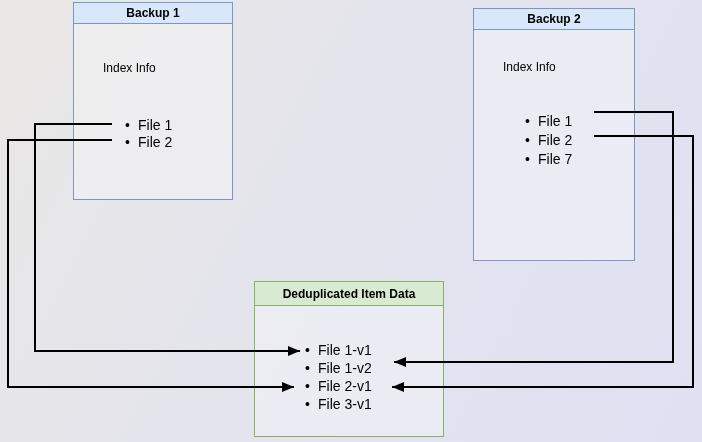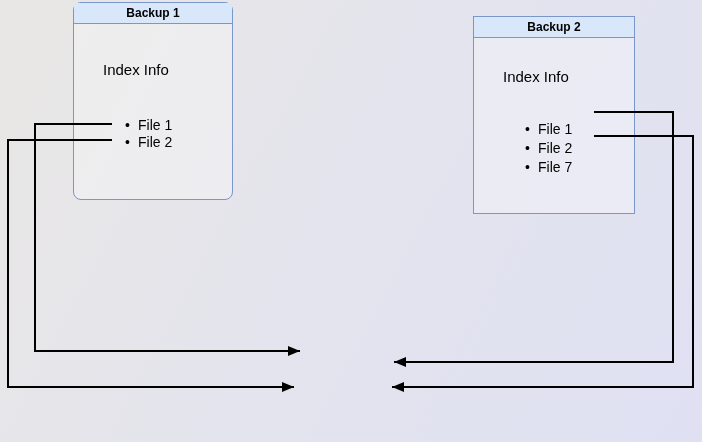--- a/index.html
+++ b/index.html
@@ -32,21 +32,21 @@
     font-weight:bold;
     font-size:12px;
     text-align:center;
     border-bottom:1px solid;
     box-sizing:border-box;
   }
   .blue .box-header{background:#d8e7f9;border-color:#7b96cb;height:21px;line-height:21px;}
   .green .box-header{background:#d8ead2;border-color:#82b366;height:24px;line-height:24px;}
   .index-label{
     position:absolute;
-    font-size:15px;
+    font-size:12px;
   }
   ul.file-list{
     position:absolute;
     margin:0;padding:0;
     list-style:none;
     font-size:14px;
   }
   ul.file-list li::before{
     content:"\2022";
     display:inline-block;
@@ -66,33 +66,42 @@
       <marker id="arrowhead" markerUnits="userSpaceOnUse" markerWidth="14" markerHeight="12" viewBox="0 0 14 12" refX="13" refY="6" orient="auto">
         <path d="M1,1 L13,6 L1,11 Z" fill="#000"></path>
       </marker>
     </defs>
     <path d="M 112 124 L 35 124 L 35 351 L 300 351" fill="none" stroke="#000" stroke-width="2" marker-end="url(#arrowhead)"></path>
     <path d="M 112 140 L 8 140 L 8 387 L 294 387" fill="none" stroke="#000" stroke-width="2" marker-end="url(#arrowhead)"></path>
     <path d="M 594 112 L 673 112 L 673 362 L 394 362" fill="none" stroke="#000" stroke-width="2" marker-end="url(#arrowhead)"></path>
     <path d="M 594 136 L 693 136 L 693 387 L 392 387" fill="none" stroke="#000" stroke-width="2" marker-end="url(#arrowhead)"></path>
   </svg>
 
-  <div class="box blue" style="left:73px;top:2px;width:160px;height:198px;border-radius:8px;">
+  <div class="box blue" style="left:73px;top:2px;width:160px;height:198px;">
     <div class="box-header">Backup 1</div>
     <div class="index-label" style="left:29px;top:58px;">Index Info</div>
     <ul class="file-list lh17" style="left:51px;top:114px;">
       <li>File 1</li>
       <li>File 2</li>
     </ul>
   </div>
 
-  <div class="box blue" style="left:473px;top:16px;width:162px;height:198px;">
+  <div class="box blue" style="left:473px;top:8px;width:162px;height:253px;">
     <div class="box-header">Backup 2</div>
     <div class="index-label" style="left:29px;top:51px;">Index Info</div>
     <ul class="file-list lh19" style="left:51px;top:103px;">
       <li>File 1</li>
       <li>File 2</li>
       <li>File 7</li>
     </ul>
   </div>
 
+  <div class="box green" style="left:254px;top:281px;width:190px;height:156px;">
+    <div class="box-header">Deduplicated Item Data</div>
+    <ul class="file-list lh18" style="left:50px;top:59px;">
+      <li>File 1-v1</li>
+      <li>File 1-v2</li>
+      <li>File 2-v1</li>
+      <li>File 3-v1</li>
+    </ul>
+  </div>
 
 </div>
 
 </body></html>

